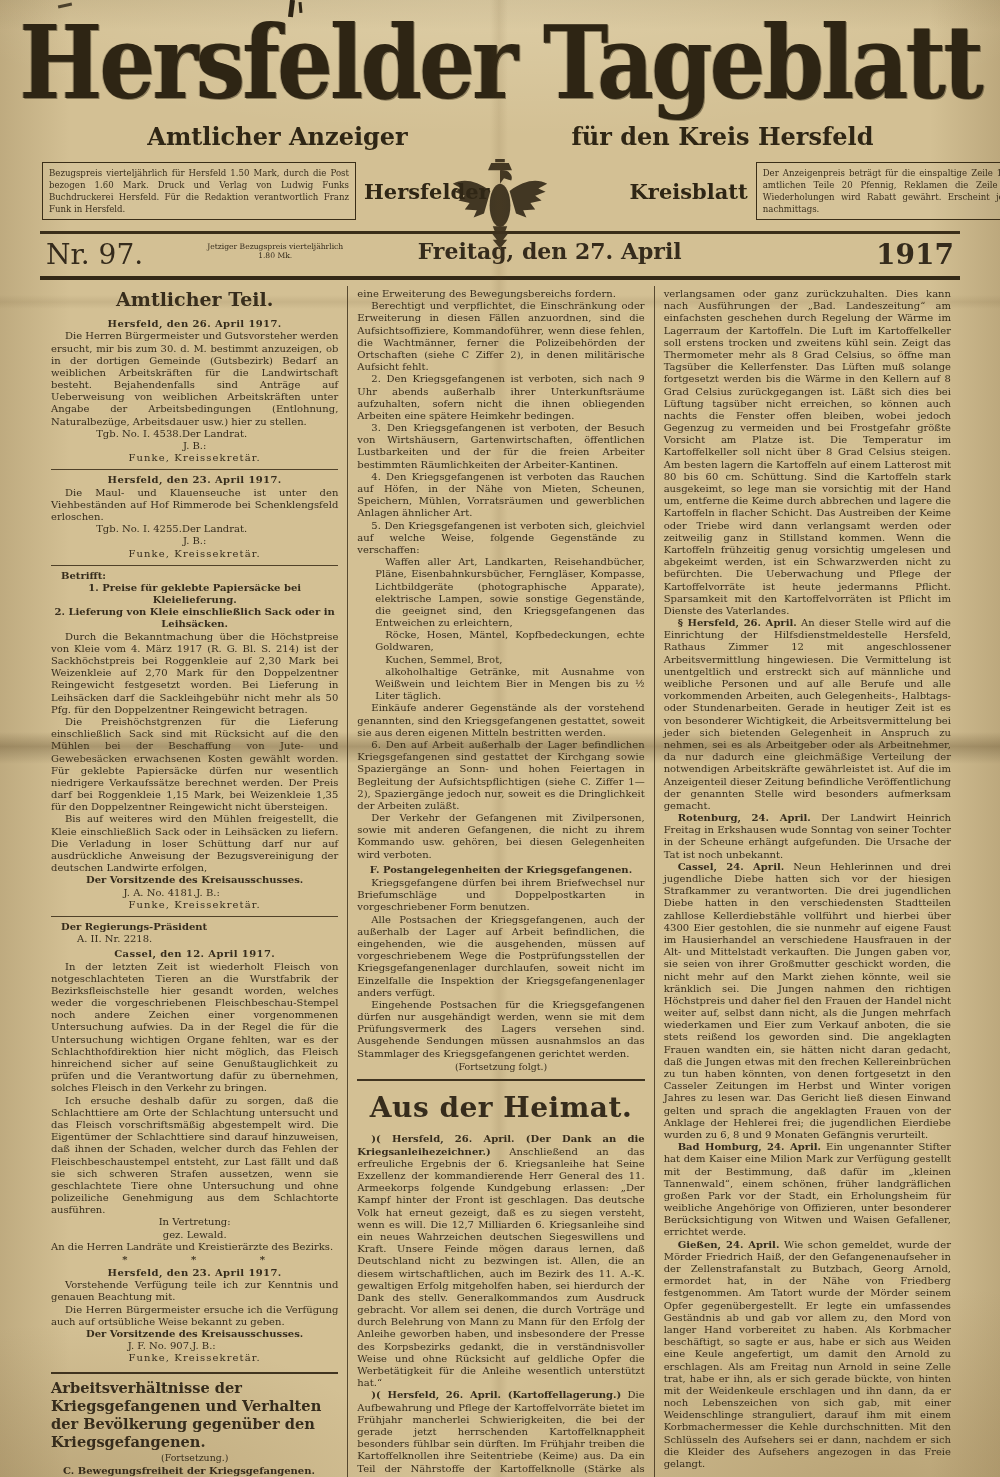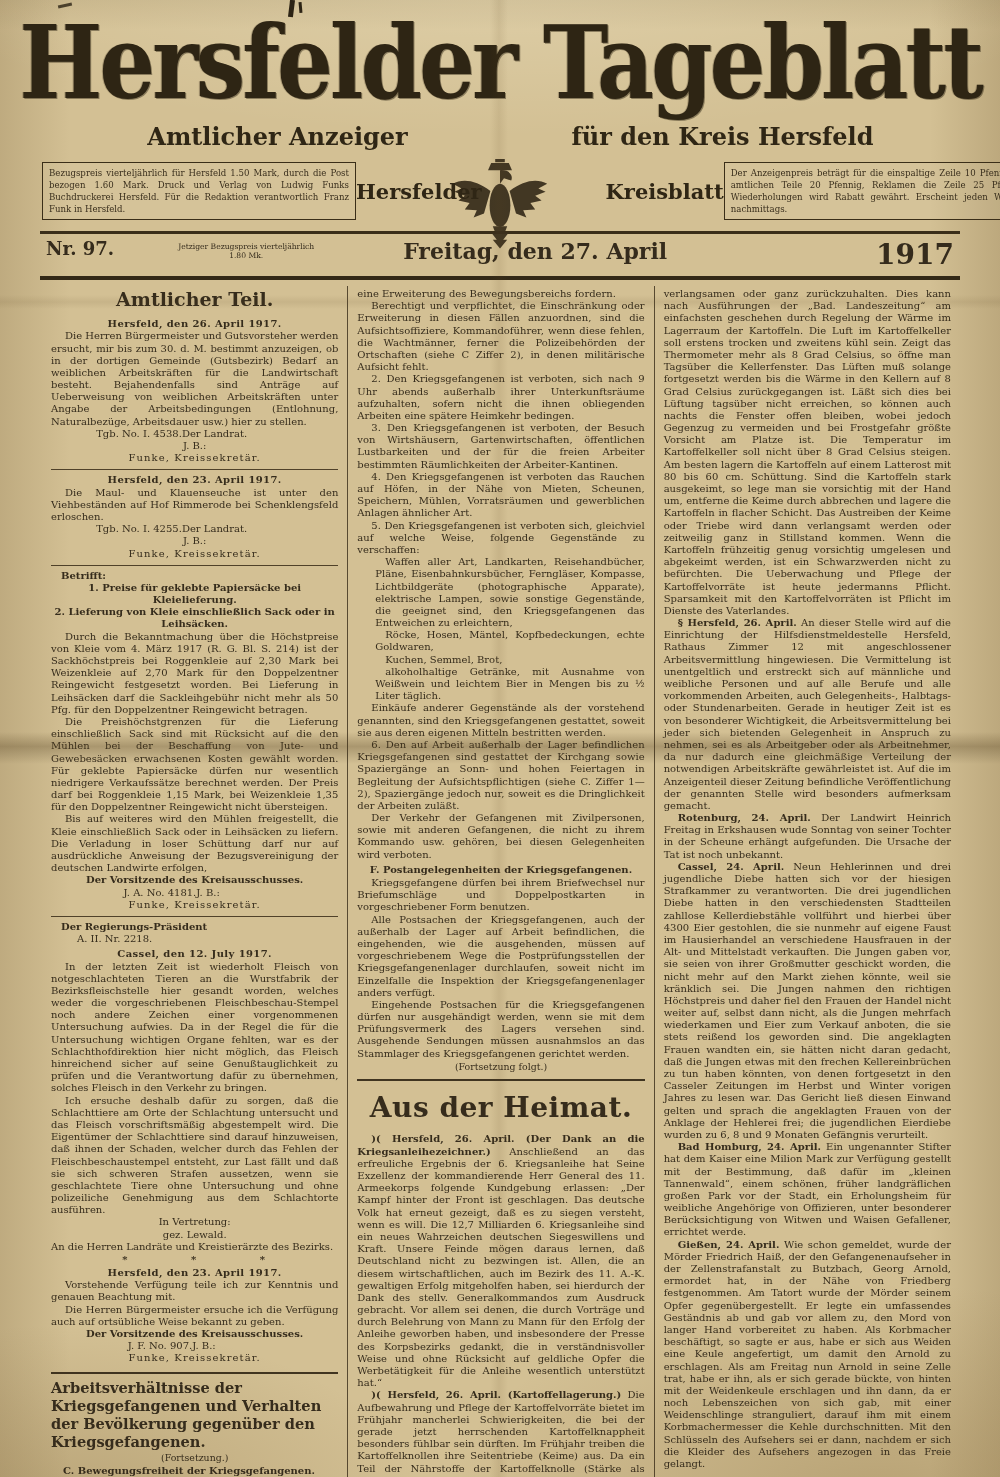--- a/index.html
+++ b/index.html
@@ -25,31 +25,31 @@
   .mark-c{left:58px;top:4px;width:14px;height:3px;transform:rotate(-12deg);opacity:.8;}
 
   
   .nameplate{margin-top:12px;text-align:center;font-weight:bold;font-size:88px;line-height:1.0;
     letter-spacing:-3px;color:#2e2514;white-space:nowrap;transform:scaleY(1.14);transform-origin:top center;
     text-shadow:1px 1px 0 rgba(46,37,20,.45), -1px 0 0 rgba(46,37,20,.25);}
   .subrow{display:flex;margin-top:22px;padding:0 120px;position:relative;z-index:3;}
   .subrow span{flex:1;text-align:center;font-weight:bold;font-size:24px;color:#2f2615;}
   .subrow .gap{flex:0 0 130px;}
   .eagle{position:absolute;left:50%;top:157px;transform:translateX(-50%);z-index:2;}
-  .bandrow{display:flex;align-items:center;padding:0 42px;margin-top:10px;position:relative;z-index:3;}
+  .bandrow{display:flex;align-items:center;gap:8px;padding:0 42px;margin-top:10px;position:relative;z-index:3;}
   .infobox{flex:0 0 300px;border:1.6px solid #3a2e18;padding:4px 6px;font-size:8.6px;line-height:1.4;
     text-align:justify;color:#3a2f1d;background:rgba(255,250,230,.06);}
   .kreis{flex:1;text-align:center;font-weight:bold;font-size:21px;color:#2f2615;}
   .kreis.kl{text-align:right;padding-right:14px;}
   .kreis.kr{text-align:left;padding-left:14px;}
   .eagle-gap{flex:0 0 96px;height:60px;}
   .rule-thin{height:2.5px;background:#3a2e19;margin:10px 40px 0;}
   .rule-thick{height:4.5px;background:#332917;margin:3px 40px 0;}
   .daterow{display:flex;align-items:flex-start;padding:4px 46px 2px;}
-  .issue{font-size:18px;font-weight:bold;}
+  .issue{font-size:28px;font-weight:normal;}
   .pricenote{font-size:7.6px;line-height:1.3;text-align:center;margin-left:64px;margin-top:4px;}
   .fdate{flex:1;text-align:center;font-size:22px;font-weight:bold;margin-right:120px;}
   .year{font-size:28px;font-weight:bold;}
 
   
   .cols{position:absolute;top:286px;left:42px;right:40px;bottom:0;display:flex;z-index:4;}
   .col{flex:1 1 0;min-width:0;padding:2px 9px 0;font-size:10px;line-height:1.22;text-align:justify;
     overflow:hidden;overflow-wrap:break-word;color:#362c1c;}
   .col + .col{border-left:1.4px solid rgba(52,40,20,.78);}
 
@@ -155,21 +155,21 @@
         <div class="b-para">Bis auf weiteres wird den Mühlen freigestellt, die Kleie einschließlich Sack oder in Leihsäcken zu liefern. Die Verladung in loser Schüttung darf nur auf ausdrückliche Anweisung der Bezugsvereinigung der deutschen Landwirte erfolgen,</div>
         <div class="b-bcenter">Der Vorsitzende des Kreisausschusses.</div>
         <div class="b-pair">
           <span>J. A. No. 4181.</span>
           <span>J. B.:</span>
         </div>
         <div class="b-sig">Funke, Kreissekretär.</div>
         <div class="b-rule"></div>
         <div class="b-label">Der Regierungs-Präsident</div>
         <div class="b-label2">A. II. Nr. 2218.</div>
-        <div class="b-date">Cassel, den 12. July 1917.</div>
+        <div class="b-date">Cassel, den 12. April 1917.</div>
         <div class="b-para">In der letzten Zeit ist wiederholt Fleisch von notgeschlachteten Tieren an die Wurstfabrik der Bezirksfleischstelle hier gesandt worden, welches weder die vorgeschriebenen Fleischbeschau-Stempel noch andere Zeichen einer vorgenommenen Untersuchung aufwies. Da in der Regel die für die Untersuchung wichtigen Organe fehlten, war es der Schlachthofdirektion hier nicht möglich, das Fleisch hinreichend sicher auf seine Genußtauglichkeit zu prüfen und die Verantwortung dafür zu übernehmen, solches Fleisch in den Verkehr zu bringen.</div>
         <div class="b-para">Ich ersuche deshalb dafür zu sorgen, daß die Schlachttiere am Orte der Schlachtung untersucht und das Fleisch vorschriftsmäßig abgestempelt wird. Die Eigentümer der Schlachttiere sind darauf hinzuweisen, daß ihnen der Schaden, welcher durch das Fehlen der Fleischbeschaustempel entsteht, zur Last fällt und daß sie sich schweren Strafen aussetzen, wenn sie geschlachtete Tiere ohne Untersuchung und ohne polizeiliche Genehmigung aus dem Schlachtorte ausführen.</div>
         <div class="b-center">In Vertretung:</div>
         <div class="b-center">gez. Lewald.</div>
         <div class="b-noind">An die Herren Landräte und Kreistierärzte des Bezirks.</div>
         <div class="b-stars">* * *</div>
         <div class="b-date">Hersfeld, den 23. April 1917.</div>
         <div class="b-para">Vorstehende Verfügung teile ich zur Kenntnis und genauen Beachtung mit.</div>
         <div class="b-para">Die Herren Bürgermeister ersuche ich die Verfügung auch auf ortsübliche Weise bekannt zu geben.</div>
         <div class="b-bcenter">Der Vorsitzende des Kreisausschusses.</div>

